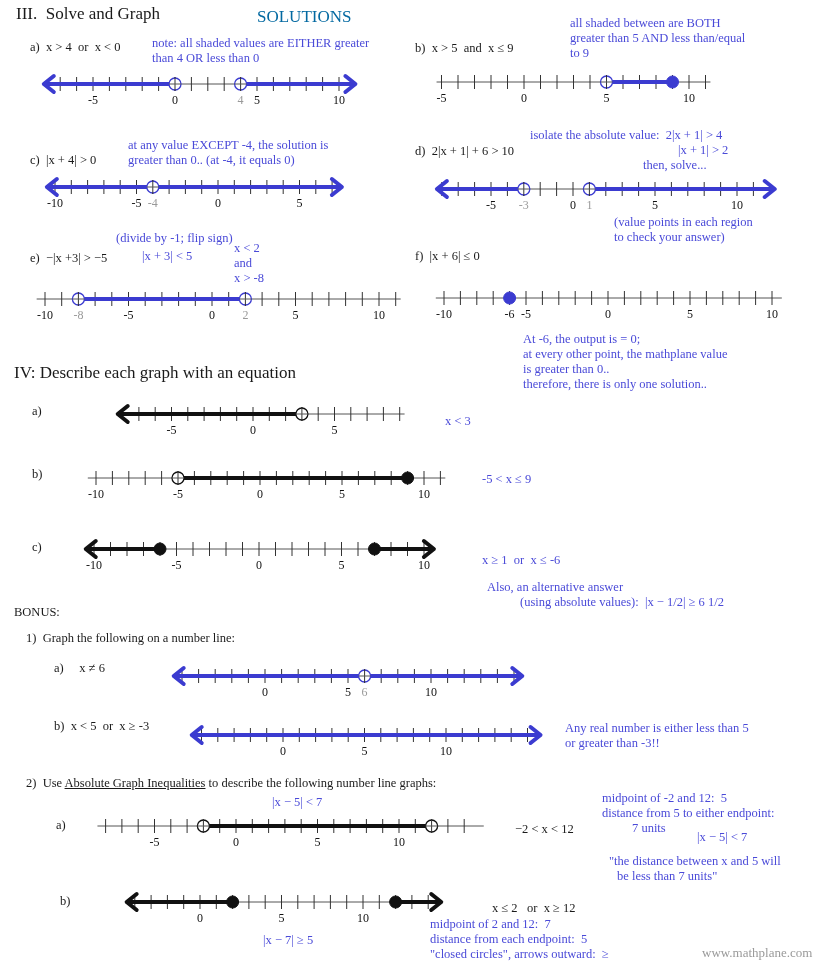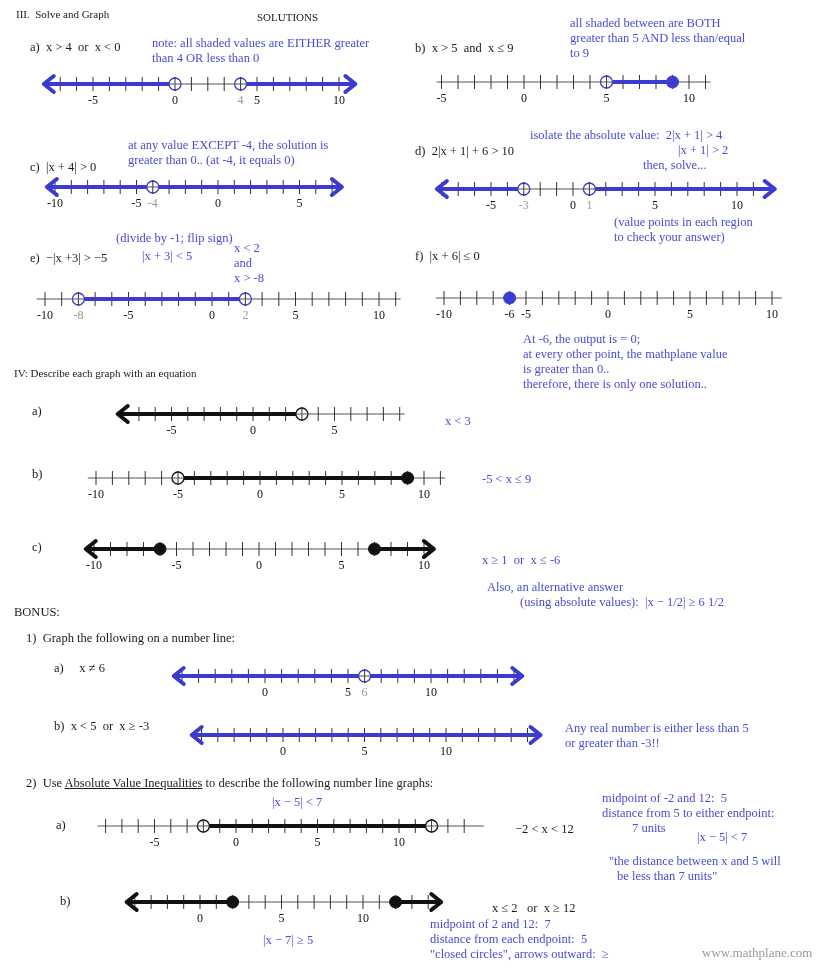--- a/index.html
+++ b/index.html
@@ -1,41 +1,41 @@
 <!DOCTYPE html>
 <html><head>
 <meta charset="utf-8">
 <style>
   html, body { margin:0; padding:0; background:#fff; }
   body { width:824px; height:970px; position:relative; overflow:hidden;
          font-family:"Liberation Serif", "DejaVu Serif", serif; color:#1a1a1a; }
   .t { position:absolute; white-space:pre; font-size:12.5px; line-height:14px; }
   .blue { color:#4a4ad8; }
-  .red { color:#0f172a; }
+  .red { color:#0369a1; }
   .gray { color:#9a9a9a; }
   .u { text-decoration:underline; }
   svg.nl { position:absolute; left:0; top:0; overflow:visible; }
-  .head { font-size:11px; }
+  .head { font-size:17px; }
 </style>
 </head>
 <body>
 
 <div class="t head" style="left:16px;top:7px">III.  Solve and Graph</div>
 <div class="t red head" style="left:257px;top:10px">SOLUTIONS</div>
 
 <div class="t" style="left:30px;top:40px">a)  x &gt; 4  or  x &lt; 0</div>
 <div class="t blue" style="left:152px;top:36px">note: all shaded values are EITHER greater</div>
 <div class="t blue" style="left:152px;top:51px">than 4 OR less than 0</div>
 
 <div class="t" style="left:415px;top:41px">b)  x &gt; 5  and  x ≤ 9</div>
 <div class="t blue" style="left:570px;top:16px">all shaded between are BOTH</div>
 <div class="t blue" style="left:570px;top:31px">greater than 5 AND less than/equal</div>
 <div class="t blue" style="left:570px;top:46px">to 9</div>
 
-<div class="t" style="left:30px;top:160px">c)  |x + 4| &gt; 0</div>
+<div class="t" style="left:30px;top:153px">c)  |x + 4| &gt; 0</div>
 <div class="t blue" style="left:128px;top:138px">at any value EXCEPT -4, the solution is</div>
 <div class="t blue" style="left:128px;top:153px">greater than 0.. (at -4, it equals 0)</div>
 
 <div class="t" style="left:415px;top:144px">d)  2|x + 1| + 6 &gt; 10</div>
 <div class="t blue" style="left:530px;top:128px">isolate the absolute value:  2|x + 1| &gt; 4</div>
 <div class="t blue" style="left:678px;top:143px">|x + 1| &gt; 2</div>
 <div class="t blue" style="left:643px;top:158px">then, solve...</div>
 <div class="t blue" style="left:614px;top:215px">(value points in each region</div>
 <div class="t blue" style="left:614px;top:230px">to check your answer)</div>
 
@@ -62,21 +62,21 @@
 <div class="t blue" style="left:487px;top:580px">Also, an alternative answer</div>
 <div class="t blue" style="left:520px;top:595px">(using absolute values):  |x − 1/2| ≥ 6 1/2</div>
 
 <div class="t" style="left:14px;top:605px">BONUS:</div>
 <div class="t" style="left:26px;top:631px">1)  Graph the following on a number line:</div>
 <div class="t" style="left:54px;top:661px">a)     x ≠ 6</div>
 <div class="t" style="left:54px;top:719px">b)  x &lt; 5  or  x ≥ -3</div>
 <div class="t blue" style="left:565px;top:721px">Any real number is either less than 5</div>
 <div class="t blue" style="left:565px;top:736px">or greater than -3!!</div>
 
-<div class="t" style="left:26px;top:776px"><span>2)  Use </span><span class="u">Absolute Value Inequalities</span><span> to describe the following number line graphs:</span></div>
+<div class="t" style="left:26px;top:776px"><span>2)  Use </span><span class="u">Absolute Graph Inequalities</span><span> to describe the following number line graphs:</span></div>
 <div class="t blue" style="left:272px;top:795px">|x − 5| &lt; 7</div>
 <div class="t" style="left:56px;top:818px">a)</div>
 <div class="t" style="left:515px;top:822px">−2 &lt; x &lt; 12</div>
 <div class="t blue" style="left:602px;top:791px">midpoint of -2 and 12:  5</div>
 <div class="t blue" style="left:602px;top:806px">distance from 5 to either endpoint:</div>
 <div class="t blue" style="left:632px;top:821px">7 units</div>
 <div class="t blue" style="left:697px;top:830px">|x − 5| &lt; 7</div>
 <div class="t blue" style="left:609px;top:854px">"the distance between x and 5 will</div>
 <div class="t blue" style="left:617px;top:869px">be less than 7 units"</div>
 

